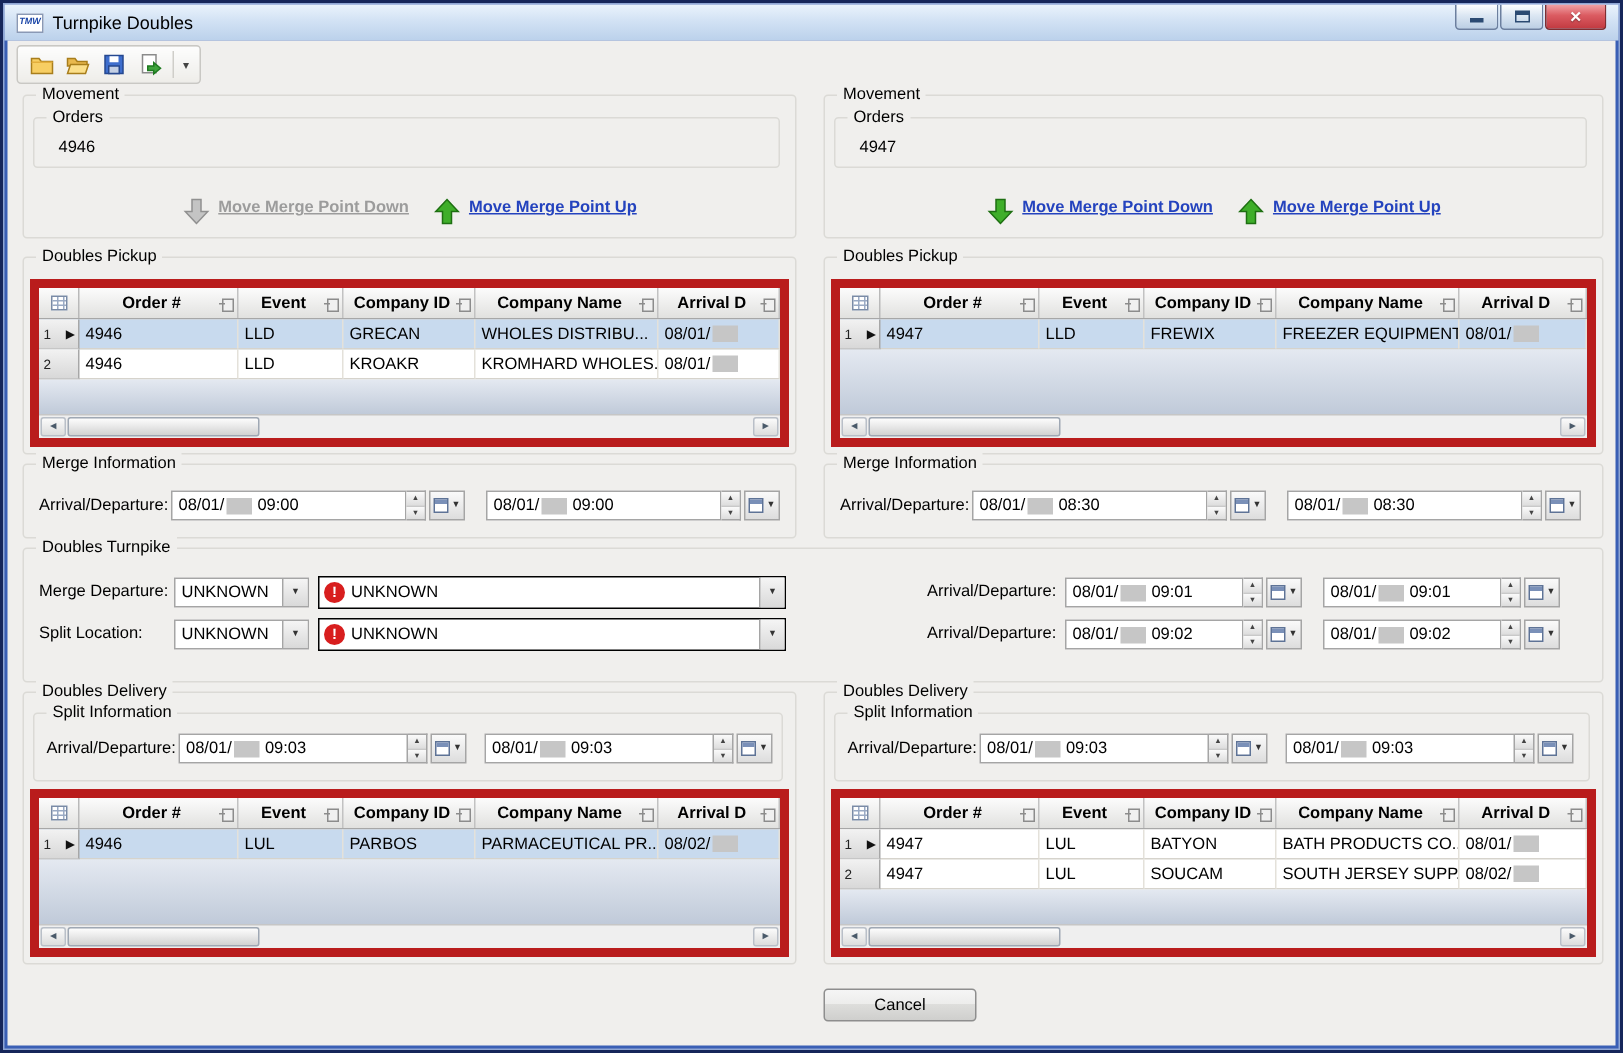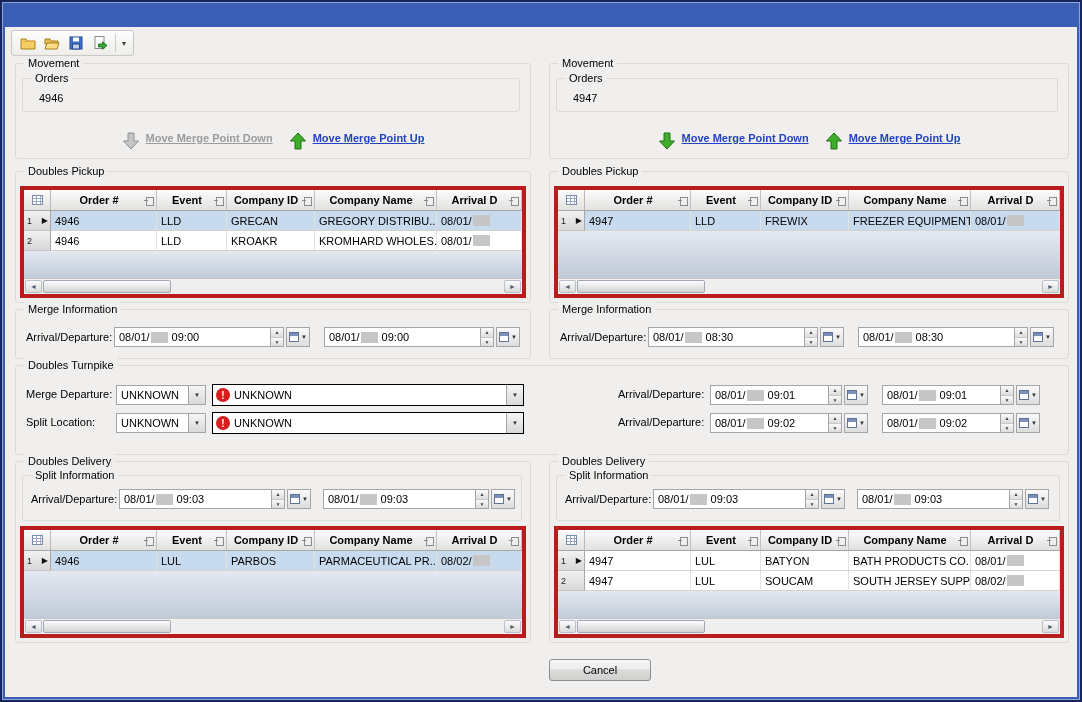--- a/index.html
+++ b/index.html
@@ -41,21 +41,21 @@
   .gb { position:absolute; border:1px solid #DBDAD6; border-radius:3px; }
   .gbl { position:absolute; top:-8px; left:8px; background:#F0EFED; padding:0 4px; line-height:15px; white-space:nowrap; }
 
   
   .links-row { position:absolute; left:0; right:0; display:flex; justify-content:center; align-items:center; gap:16px; }
   .move-pair { display:flex; align-items:flex-start; gap:6px; }
   .lnk { color:#2443BE; font-weight:bold; text-decoration:underline; cursor:pointer; white-space:nowrap; }
   .lnk.disabled { color:#9C9C9C; }
 
   
-  .grid { position:absolute; border:4px solid #b91c1c; background:#fff; display:flex; flex-direction:column; overflow:hidden; }
+  .grid { position:absolute; border:6px solid #b91c1c; background:#fff; display:flex; flex-direction:column; overflow:hidden; }
   .grid-header { display:flex; height:21px; flex:0 0 21px; background:linear-gradient(#FCFCFC,#E1E1DF); border-bottom:1px solid #A7A7A7; }
   .gh-corner { width:27px; flex:0 0 27px; border-right:1px solid #B9B9B9; display:flex; align-items:center; justify-content:center; }
   .mini-grid { width:11px; height:10px; border:1px solid #7A8BA6; background:#fff; position:relative; }
   .mini-grid::before { content:""; position:absolute; left:0; right:0; top:2px; height:1px; background:#9AAAC4; box-shadow:0 3px 0 #9AAAC4; }
   .mini-grid::after { content:""; position:absolute; top:0; bottom:0; left:3px; width:1px; background:#9AAAC4; box-shadow:4px 0 0 #9AAAC4; }
   .gh-col { display:flex; align-items:center; border-right:1px solid #C2C2C2; font-weight:bold; padding:0 2px 0 4px; min-width:0; }
   .gh-text { flex:1; text-align:center; white-space:nowrap; overflow:hidden; }
   .pin-icon { width:10px; height:9px; position:relative; flex:0 0 10px; margin-left:1px; }
   .pin-icon::before { content:""; position:absolute; right:0; top:1px; width:6px; height:7px; border:1px solid #8C8C8C; background:#F0F0F0; }
   .pin-icon::after { content:""; position:absolute; left:0; top:4px; width:4px; height:1px; background:#8C8C8C; }
@@ -114,20 +114,35 @@
          display:flex; align-items:center; justify-content:center; }
   .btn.disabled { color:#9B9B9B; border-color:#C2C2C2; background:linear-gradient(#F7F7F6,#EAEAE8);margin-top:46px; }
 
   .orders-value { position:absolute; left:16px; top:13px; }
 </style>
 </head>
 <body>
 
 <div class="window">
 
+  <div class="titlebar">
+    <span class="app-icon">TMW</span>
+    <span class="title-text">Turnpike Doubles</span>
+    <div class="win-buttons">
+      <div class="win-btn">
+          <span class="glyph-min"></span>
+        </div>
+      <div class="win-btn">
+          <span class="glyph-max"></span>
+        </div>
+      <div class="win-btn close">
+          <span class="glyph-close">×</span>
+        </div>
+    </div>
+  </div>
 
   <div class="client">
 
     <div class="toolbar">
       <div class="tb-panel">
         <div class="tb-btn">
           <svg width="16" height="16" viewBox="0 0 16 16">
               <path d="M1 4 h5 l1.5 2 H15 v8 H1 Z" fill="#F7CE63" stroke="#A87E1C"></path>
               <path d="M1 6.5 h14" stroke="#E3AE3C"></path>
             </svg>
@@ -230,21 +245,21 @@
           </div>
         <div class="grid-rows">
             <div class="grid-row selected">
               <div class="rh">
                 <span class="rh-num">1</span>
                 <span class="rh-arrow">▶</span>
               </div>
               <div class="cell w-order">4946</div>
               <div class="cell w-event">LLD</div>
               <div class="cell w-cid">GRECAN</div>
-              <div class="cell w-cname">GREGORY DISTRIBU...</div>
+              <div class="cell w-cname">WHOLES DISTRIBU...</div>
               <div class="cell w-arr">08/01/<span class="redact"></span></div>
             </div>
             <div class="grid-row">
               <div class="rh">
                 <span class="rh-num">2</span>
               </div>
               <div class="cell w-order">4946</div>
               <div class="cell w-event">LLD</div>
               <div class="cell w-cid">KROAKR</div>
               <div class="cell w-cname">KROMHARD WHOLES...</div>

